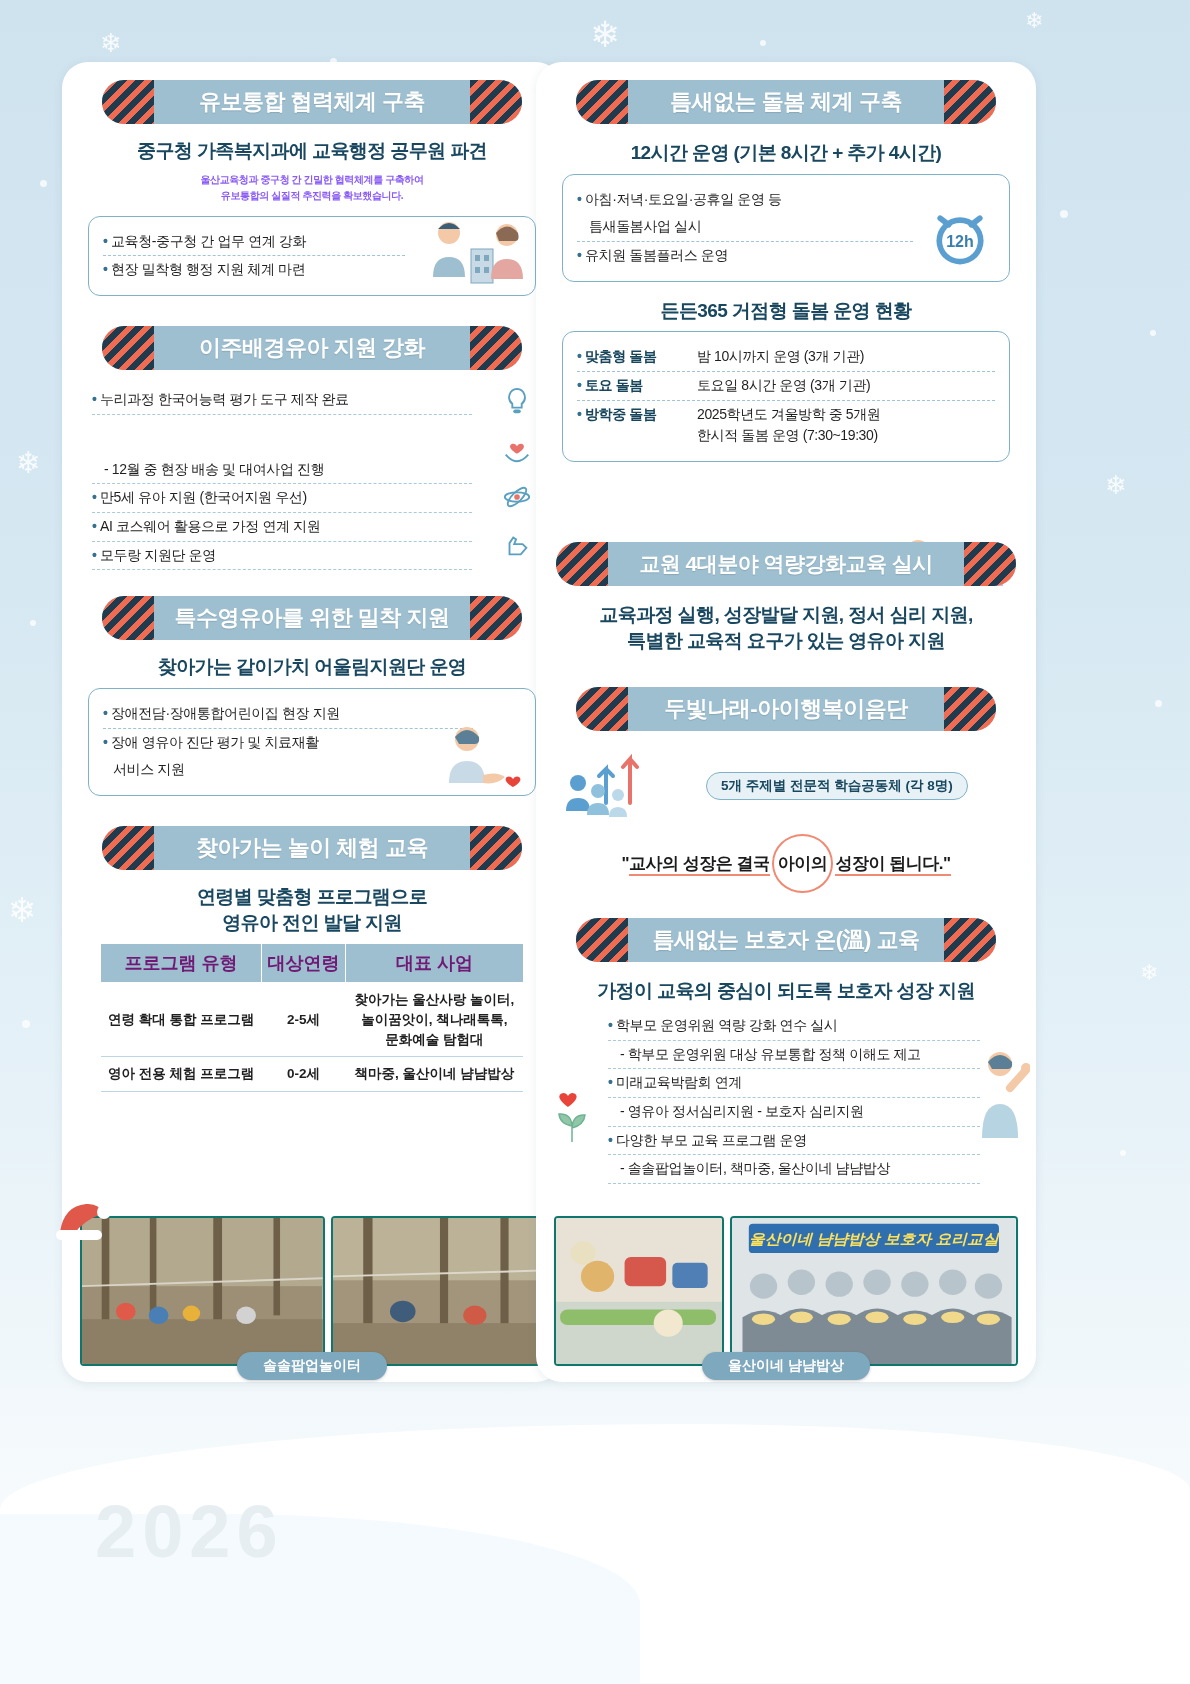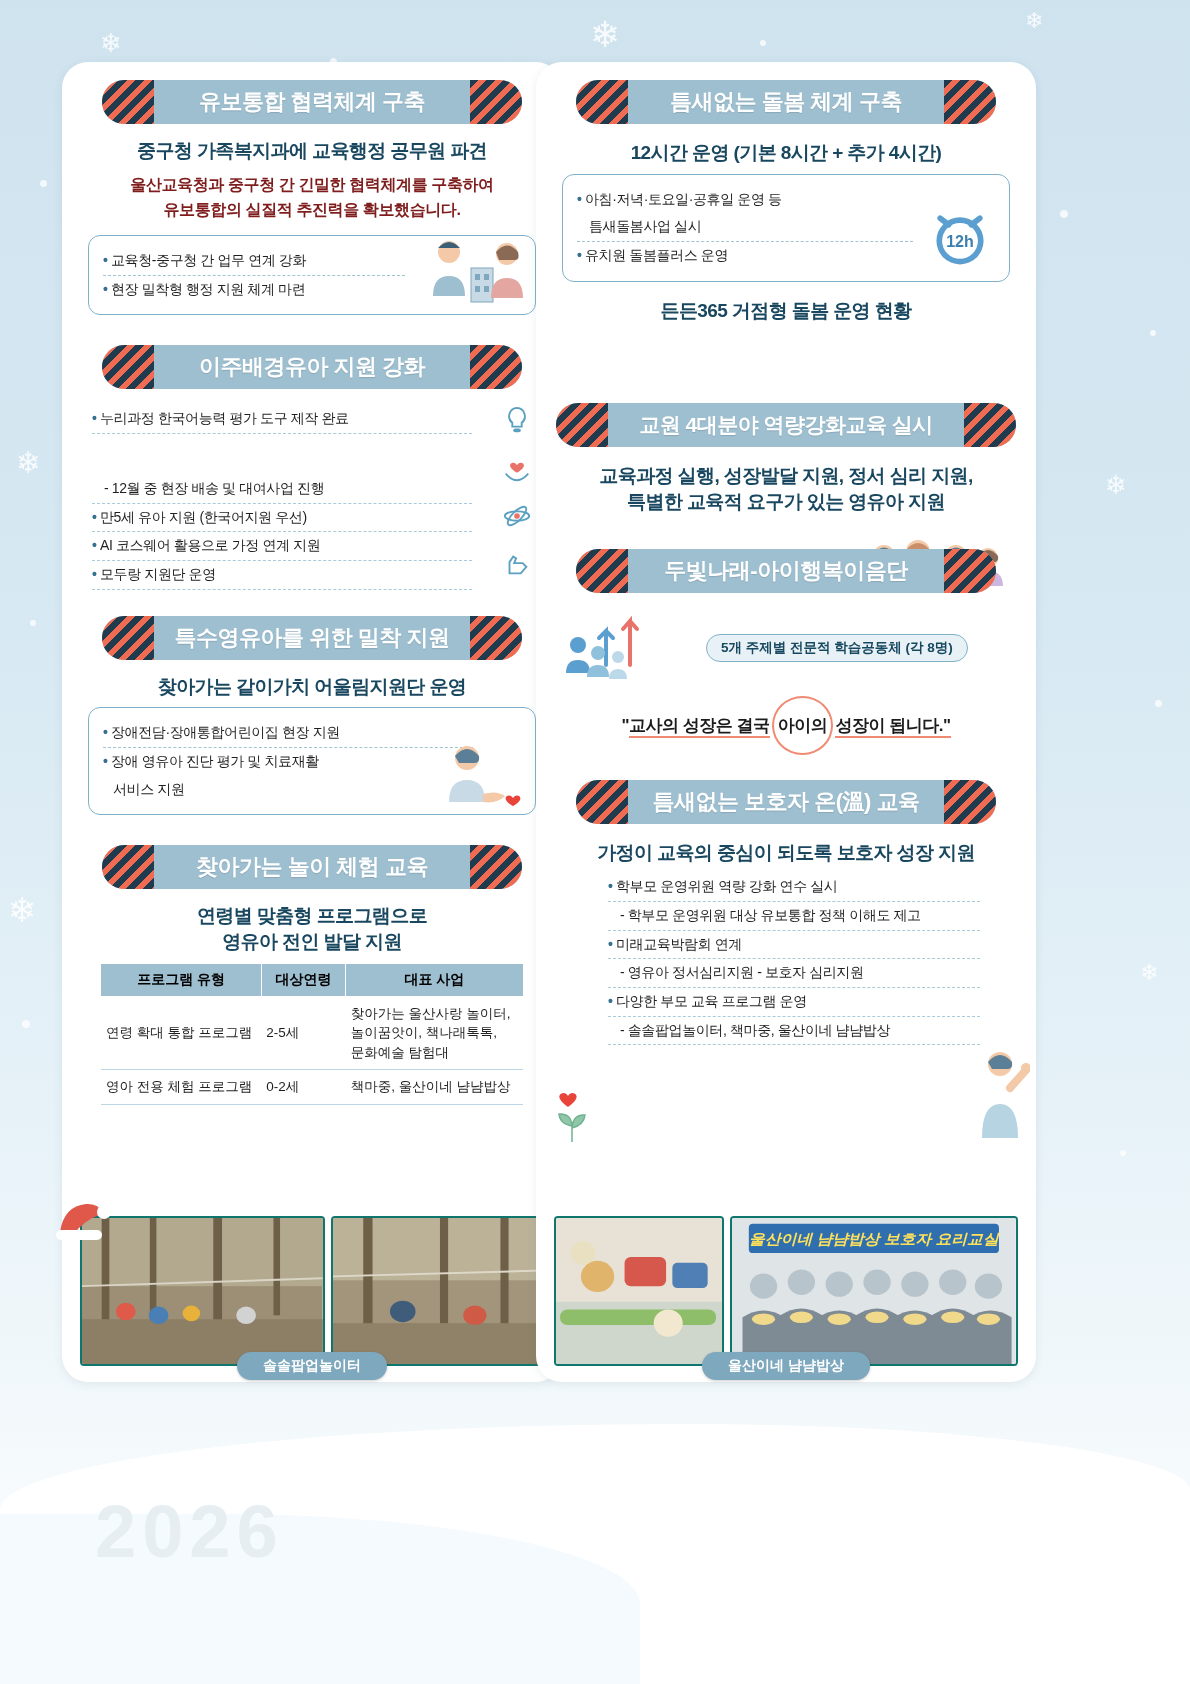--- a/index.html
+++ b/index.html
@@ -65,21 +65,21 @@
   .ribbon::after  { right:0; border-radius:0 22px 22px 0; }
   .ribbon.wide { width:460px; }
   .ribbon.wide .ttl { font-size:21px; }
 
   
   .subhead {
     text-align:center; font-size:19px; font-weight:bold; color:#18475f;
     margin:10px 0 8px; letter-spacing:-0.6px; line-height:1.35;
   }
   .para {
-    text-align:center; font-size:16px; font-weight:bold; color:#7f1d1d;
+    text-align:center; font-size:10px; font-weight:bold; color:#8b5cf6;
     line-height:1.6; margin:2px 0 12px; letter-spacing:-0.4px;
   }
 
   
   .bbox {
     border:1.4px solid #7fb2c8; border-radius:12px;
     padding:11px 14px; margin:0 6px 6px; position:relative; background:#fff;
   }
   .bline {
     font-size:14px; color:#1f1f1f; line-height:1.55; padding:3px 0;
@@ -89,26 +89,26 @@
   .bul::before { content:"• "; color:#35708f; font-weight:bold; }
 
   
   .dlist { margin:4px 10px 6px; }
   .dlist .bline { border-bottom:1px dashed #a9cadb; }
   .dlist .bline:last-child { border-bottom:1px dashed #a9cadb; }
 
   
   table.prog { width:92%; margin:4px auto 4px; border-collapse:collapse; font-size:13.5px; }
   table.prog th {
-    background:#9dbfd0; color:#000000; font-weight:bold; padding:7px 4px;
-    border:1px solid #ffffff; font-size:14px;
+    background:#9dbfd0; color:#701a75; font-weight:bold; padding:7px 4px;
+    border:1px solid #ffffff; font-size:18px;
   }
   table.prog td {
-    padding:7px 5px; border-bottom:1px solid #bcd6e3;
-    color:#1f1f1f; line-height:1.45;
+    padding:7px 5px; text-align:center; border-bottom:1px solid #bcd6e3;
+    color:#1f1f1f; line-height:1.45;font-weight:bold;
   }
 
   
   .photorow { position:absolute; bottom:16px; left:18px; right:18px; display:flex; gap:6px; }
   .photo { height:150px; border:2px solid #0f766e; border-radius:4px; overflow:hidden; position:relative;font-style:italic; }
   .caption {
     position:absolute; left:50%; transform:translateX(-50%); bottom:-14px;
     background:#7ea8bd; color:#fff; font-size:14px; font-weight:bold;
     padding:5px 26px; border-radius:14px; white-space:nowrap;
     box-shadow:0 1px 3px rgba(0,0,0,.2);
@@ -361,20 +361,35 @@
     <div class="bline bul">유치원 돌봄플러스 운영</div>
     <svg class="clock" viewBox="0 0 70 70">
       <circle cx="35" cy="38" r="25" fill="#5b9fd0"></circle>
       <circle cx="35" cy="38" r="19" fill="#ffffff"></circle>
       <path d="M14 14l9 7M56 14l-9 7" stroke="#5b9fd0" stroke-width="6" stroke-linecap="round"></path>
       <text x="35" y="45" font-size="17" font-weight="bold" fill="#3b7fae" text-anchor="middle" font-family="Liberation Sans, sans-serif">12h</text>
     </svg>
   </div>
 
   <div class="subhead" style="margin-top:16px;">든든365 거점형 돌봄 운영 현황</div>
+  <div class="bbox">
+    <div class="flex bline dash">
+      <span class="bul mini-label" style="width:120px;">맞춤형 돌봄</span>
+      <span>밤 10시까지 운영 (3개 기관)</span>
+    </div>
+    <div class="flex bline dash">
+      <span class="bul mini-label" style="width:120px;">토요 돌봄</span>
+      <span>토요일 8시간 운영 (3개 기관)</span>
+    </div>
+    <div class="flex bline">
+      <span class="bul mini-label" style="width:120px;">방학중 돌봄</span>
+      <span style="white-space:pre-line;">2025학년도 겨울방학 중 5개원
+한시적 돌봄 운영 (7:30~19:30)</span>
+    </div>
+  </div>
 
   <svg width="150" height="54" style="position:absolute;right:26px;top:470px;">
     <circle cx="24" cy="24" r="11" fill="#f3c9a8"></circle>
       <path d="M13 22q11-13 22 0 1 6-4 6H17z" fill="#5b7f96"></path>
     <path d="M8 54q0-16 16-16t16 16z" fill="#9dbfd0"></path>
     <circle cx="58" cy="20" r="12" fill="#f3c9a8"></circle>
       <path d="M46 18q12-14 24 0 1 7-4 7H50z" fill="#c98f6a"></path>
     <path d="M40 54q0-18 18-18t18 18z" fill="#e3a6a0"></path>
     <circle cx="96" cy="24" r="11" fill="#f3c9a8"></circle>
       <path d="M85 22q11-13 22 0 1 6-4 6H89z" fill="#5b7f96"></path>

